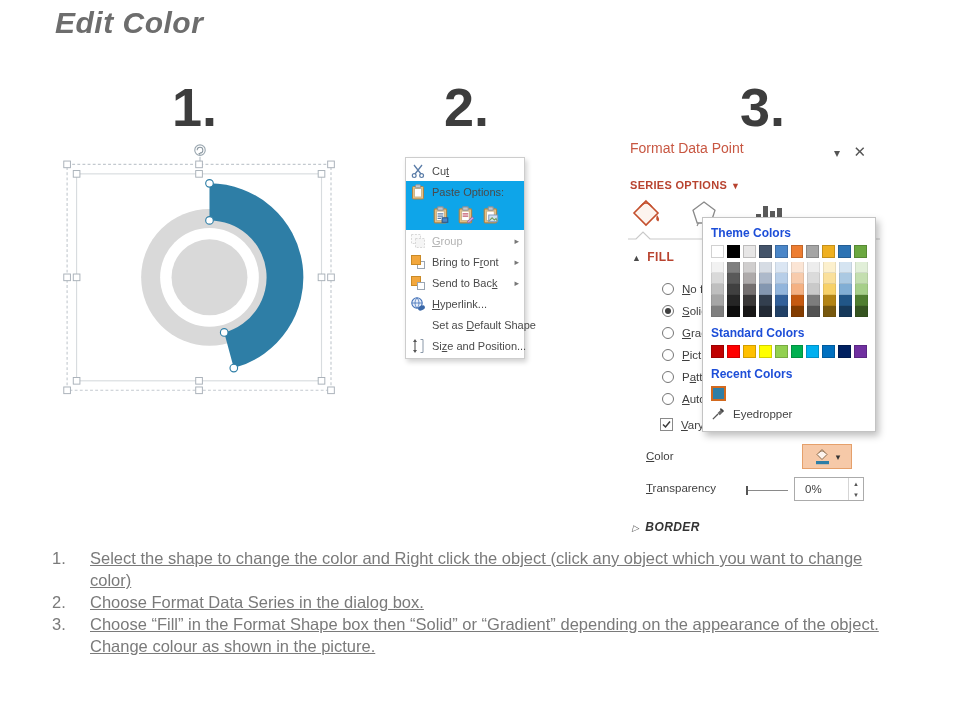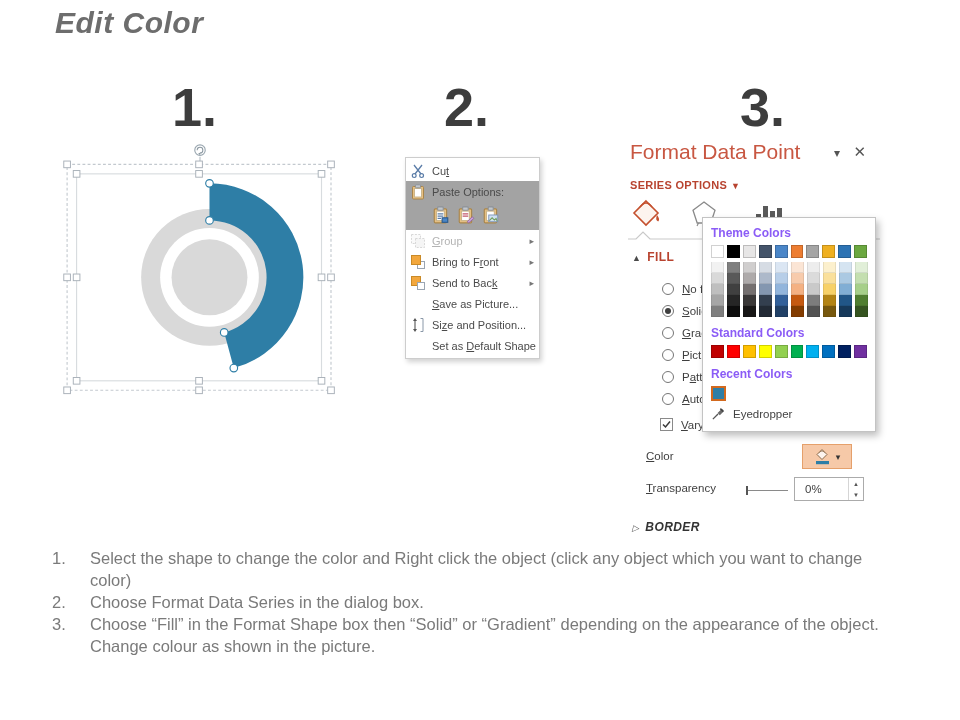--- a/index.html
+++ b/index.html
@@ -10,35 +10,35 @@
   #page-title { position:absolute; left:55px; top:6px; font-size:30px; font-style:italic; font-weight:bold; color:#6d6d6d; letter-spacing:0.5px; }
 
   
   .step-num { position:absolute; font-size:54px; font-weight:800; color:#3d3d3d; top:76px; }
   #step-1 { left:172px; } #step-2 { left:444px; } #step-3 { left:740px; }
 
   
   #shape-graphic { position:absolute; left:58px; top:134px; width:284px; height:262px; }
 
   
-  #ctx-menu { position:absolute; left:405px; top:157px; width:135px; background:#fff; border:1px solid #cdcdcd;
+  #ctx-menu { position:absolute; left:405px; top:157px; width:120px; background:#fff; border:1px solid #cdcdcd;
               box-shadow:2px 3px 5px rgba(0,0,0,.18); padding:2px 0; z-index:5; font-size:11px; color:#4a4a4a; }
   .menu-row { display:flex; align-items:center; height:21px; padding:0 5px 0 4px; gap:6px; cursor:default; white-space:nowrap; }
   .menu-row .mi { width:16px; height:16px; flex:0 0 16px; display:flex; align-items:center; justify-content:center; }
   .menu-row .arrow { margin-left:auto; color:#777; font-size:9px; }
-  .menu-row.shaded { background:#a3a3a3; }
+  .menu-row.shaded { background:#0ea5e9; }
   .menu-row.disabled { color:#b3b3b3; }
   .menu-row.disabled svg { opacity:.45; }
   .menu-row.highlighted { background:#fae1da; }
   .paste-row { height:28px; padding-left:26px; gap:7px; }
   .paste-row svg { width:18px; height:18px; }
 
   
   #format-pane { position:absolute; left:628px; top:138px; width:252px; height:406px; z-index:4; color:#3f3f3f; }
-  #pane-title { font-size:21px; color:#C85742; position:absolute; left:2px; top:2px; white-space:nowrap; }
+  #pane-title { font-size:14px; color:#C85742; position:absolute; left:2px; top:2px; white-space:nowrap; }
   #pane-caret { position:absolute; right:40px; top:8px; color:#555; font-size:12px; }
   #pane-close { position:absolute; right:14px; top:5px; color:#555; font-size:15px; }
   #series-options { position:absolute; left:2px; top:41px; font-size:11px; font-weight:bold; color:#B8432F; letter-spacing:.3px; }
   #series-options .dd { font-size:9px; margin-left:4px; }
   #tab-icons { position:absolute; left:4px; top:60px; width:244px; height:30px; }
   #tab-indicator { position:absolute; left:0; top:92px; width:252px; height:12px; }
   #fill-header { position:absolute; left:4px; top:112px; font-size:12px; font-weight:bold; color:#B8432F; letter-spacing:.4px; }
   #fill-header .tri { color:#4a4a4a; font-size:9px; margin-right:6px; }
   #fill-options { position:absolute; left:34px; top:140px; }
   .fill-row { display:flex; align-items:center; height:22px; gap:8px; font-size:11.5px; white-space:nowrap; }
@@ -57,34 +57,34 @@
   #transp-box { position:absolute; left:148px; top:-5px; width:70px; height:24px; border:1px solid #ababab; background:#fff;
                 font-size:11.5px; display:flex; align-items:center; padding-left:10px; }
   #transp-spin { position:absolute; right:0; top:0; width:15px; height:22px; border-left:1px solid #d5d5d5; display:flex; flex-direction:column; }
   #transp-spin span { flex:1; display:flex; align-items:center; justify-content:center; font-size:6px; color:#555; cursor:pointer; }
   #border-header { position:absolute; left:4px; top:382px; font-size:12px; font-weight:bold; color:#333; letter-spacing:.4px;font-style:italic; }
   #border-header .tri { font-size:9px; color:#555; margin-right:6px; font-weight:normal; }
 
   
   #color-popup { position:absolute; left:702px; top:217px; width:174px; background:#fff; border:1px solid #c3c3c3;
                  box-shadow:3px 4px 7px rgba(0,0,0,.25); padding:5px 8px 7px; z-index:20; }
-  .pop-header { font-size:12px; font-weight:bold; color:#8b5cf6; margin:3px 0 5px; }
+  .pop-header { font-size:12px; font-weight:bold; color:#1d4ed8; margin:3px 0 5px; }
   .swatch-row { display:flex; gap:3px; }
   .swatch { width:13px; height:13px; border:1px solid rgba(0,0,0,.18); cursor:pointer; }
   #theme-variants { display:grid; grid-template-columns:repeat(10,13px); column-gap:3px; margin-top:4px; }
   #theme-variants .swatch { height:11px; border:1px solid rgba(0,0,0,.08); border-top:none; }
   #recent-row .swatch.sel { border:2px solid #d2691e; width:15px; height:15px; }
   .pop-item { display:flex; align-items:center; gap:7px; height:21px; font-size:11.5px; color:#444; margin-top:2px; cursor:pointer; }
   .pop-item svg { width:15px; height:15px; }
 
   
   #instructions { position:absolute; left:52px; top:548px; width:860px; font-size:16.5px; color:#7a7a7a; list-style:none; }
   #instructions li { display:flex; line-height:1.33; }
   #instructions .num { flex:0 0 38px; }
-  #instructions .txt { width:795px; }
+  #instructions .txt { width:795px;text-decoration:underline; }
 
   u { text-decoration:underline; }
 </style>
 </head>
 <body>
 
 <svg width="0" height="0" style="position:absolute">
   <defs>
     <symbol id="sym-cut" viewBox="0 0 16 16">
         <path d="M4 2 L11 11 M12 2 L5 11" stroke="#5b7da8" stroke-width="1.3" fill="none"></path>
@@ -277,34 +277,38 @@
       <div class="menu-row">
         <span class="mi">
           <svg width="16" height="16">
             <use href="#sym-send-back"></use>
           </svg>
         </span>
         <span>Send to Bac<u>k</u></span>
         <span class="arrow">▸</span>
       </div>
       <div class="menu-row">
-        <span class="mi"></span>
-        <span><u>S</u>ave as Picture...</span>
-      </div>
-      <div class="menu-row">
-        <span class="mi">
-          <svg width="16" height="16">
-            <use href="#sym-size-position"></use>
-          </svg>
-        </span>
-        <span>Si<u>z</u>e and Position...</span>
+        <span class="mi">
+          <svg width="16" height="16">
+            <use href="#sym-hyperlink"></use>
+          </svg>
+        </span>
+        <span><u>H</u>yperlink...</span>
       </div>
       <div class="menu-row">
         <span class="mi"></span>
         <span>Set as <u>D</u>efault Shape</span>
+      </div>
+      <div class="menu-row">
+        <span class="mi">
+          <svg width="16" height="16">
+            <use href="#sym-size-position"></use>
+          </svg>
+        </span>
+        <span>Si<u>z</u>e and Position...</span>
       </div>
     </div>
 
   <div id="format-pane">
     <div id="pane-title">Format Data Point</div>
     <span id="pane-caret">▾</span>
     <span id="pane-close">✕</span>
     <div id="series-options"><span>SERIES OPTIONS</span><span class="dd">▼</span></div>
 
     <svg id="tab-icons" viewBox="0 0 244 30">

